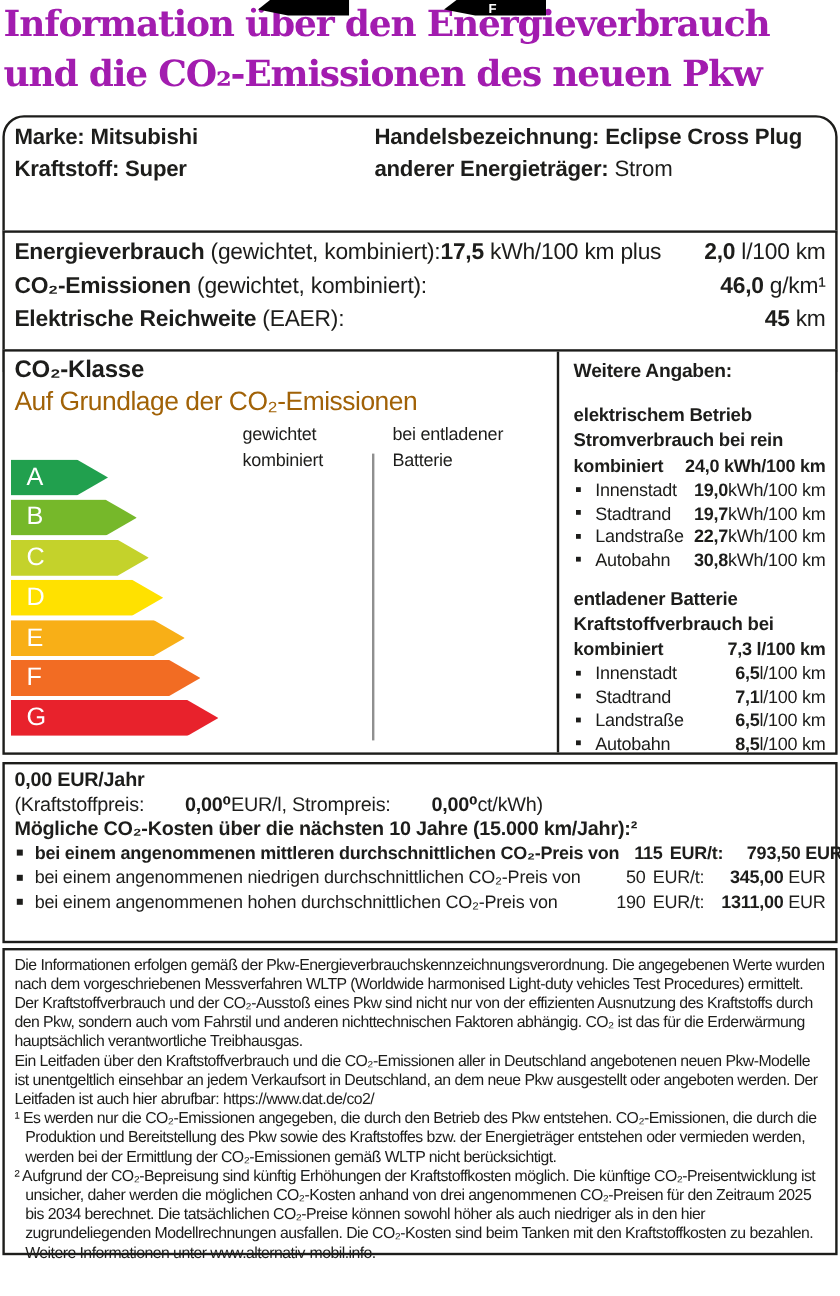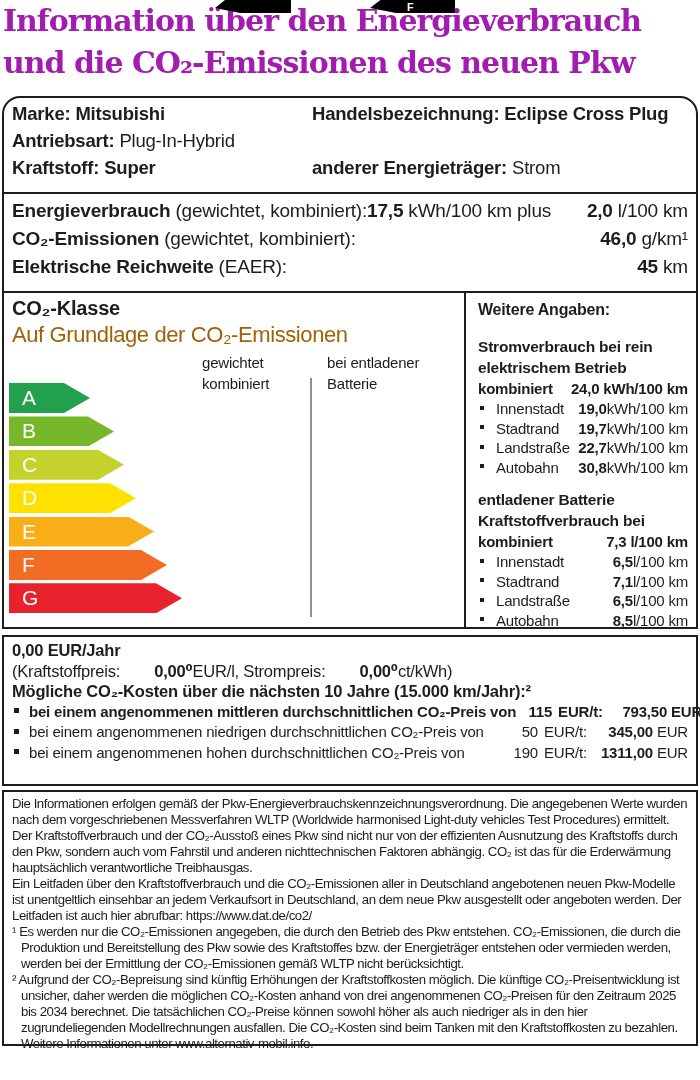--- a/index.html
+++ b/index.html
@@ -83,23 +83,20 @@
   <polygon points="0,8 26,-12 85,-12 85,13 26,13" fill="#000"></polygon>
   <text x="37" y="11" fill="#fff" font-size="11" font-weight="bold">F</text>
 </svg>
 
 <div class="box" id="box1">
   <div class="row">
     <span class="b">Marke: </span><span class="b">Mitsubishi</span>
     <span class="col2"><span class="b">Handelsbezeichnung: </span><span class="b">Eclipse Cross Plug</span></span>
   </div>
   <div class="row">
-    <span class="b">Antriebsart: </span><span>Plug-In-Hybrid</span>
-  </div>
-  <div class="row">
     <span class="b">Kraftstoff: </span><span class="b">Super</span>
     <span class="col2"><span class="b">anderer Energieträger: </span><span>Strom</span></span>
   </div>
 </div>
 
 <div class="box" id="box2">
   <div class="row">
     <span><span class="b">Energieverbrauch</span><span> (gewichtet, kombiniert):</span><span class="b">17,5</span><span> kWh/100 km plus</span></span>
     <span><span class="b">2,0</span><span> l/100 km</span></span>
   </div>
@@ -131,22 +128,22 @@
     <div class="arrow" style="background: rgb(118, 184, 42); width: 105px;"><span>B</span></div>
     <div class="arrow" style="background: rgb(196, 210, 43); width: 115px;"><span>C</span></div>
     <div class="arrow" style="background: rgb(255, 225, 0); width: 127px;"><span>D</span></div>
     <div class="arrow" style="background: rgb(248, 175, 23); width: 145px;"><span>E</span></div>
     <div class="arrow" style="background: rgb(242, 108, 35); width: 158px;"><span>F</span></div>
     <div class="arrow" style="background: rgb(232, 34, 44); width: 173px;"><span>G</span></div>
   </div>
 
   <div class="rightpane">
     <div class="wa-heading">Weitere Angaben:</div>
+    <div class="wa-subheading">elektrischem Betrieb</div>
     <div class="wa-subheading">Stromverbrauch bei rein</div>
-    <div class="wa-subheading">elektrischem Betrieb</div>
     <div class="wa-row b">
       <span>kombiniert</span>
       <span><span>24,0</span><span> kWh/100 km</span></span>
     </div>
     <div class="wa-item">
         <span class="sq"></span>
         <span class="lbl">Innenstadt</span>
         <span class="b">19,0</span>
         <span> kWh/100 km</span>
       </div>

